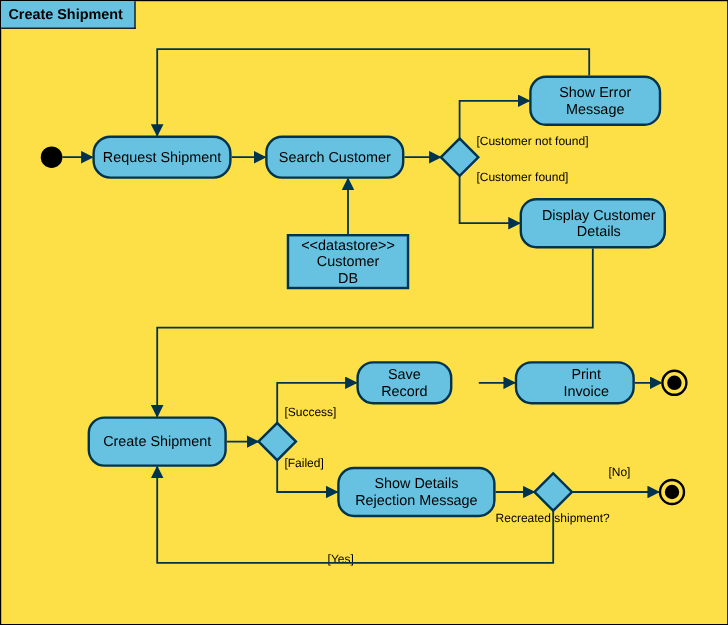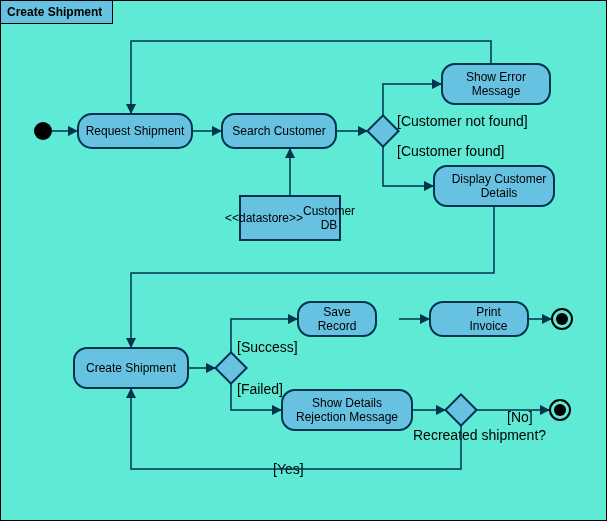--- a/index.html
+++ b/index.html
@@ -4,21 +4,21 @@
 <style>
   body {
     margin: 0;
     background: #fff;
     font-family: Arial, sans-serif;
   }
   .frame {
     position: relative;
     width: 607px;
     height: 521px;
-    background: #5eead4;
+    background: #fde047;
     border: 1px solid #000;
     box-sizing: border-box;
   }
   .frame-title {
     position: absolute;
     top: 0;
     left: 0;
     font-size: 12px;
     font-weight: bold;
     padding: 4px 10px 4px 6px;
@@ -37,20 +37,21 @@
     text-align: center;
     padding: 4px 6px;
     box-sizing: border-box;
     background: #66c2e0;
   }
   .datastore {
     position: absolute;
     border: 2px solid #00334d;
     font-size: 12px;
     display: flex;
+    flex-direction: column;
     align-items: center;
     justify-content: center;
     text-align: center;
     padding: 4px 22px;
     box-sizing: border-box;
     background: #66c2e0;
   }
   .initial {
     position: absolute;
     width: 18px;
@@ -80,21 +81,21 @@
     position: absolute;
     width: 24px;
     height: 24px;
     transform: rotate(45deg);
     border: 2px solid #00334d;
     background: #66c2e0;
     box-sizing: border-box;
   }
   .label {
     position: absolute;
-    font-size: 14px;
+    font-size: 10px;
     color: #000;
   }
   svg.arrows {
     position: absolute;
     top: 0;
     left: 0;
     width: 607px;
     height: 521px;
     pointer-events: none;
   }
@@ -156,21 +157,21 @@
   </div>
 
   <div class="decision" style="left:448px; top:397px;"></div>
 
   <div class="final" style="left:548px; top:398px;"></div>
 
   <div class="label" style="left:396px; top:112px;">[Customer not found]</div>
   <div class="label" style="left:396px; top:142px;">[Customer found]</div>
   <div class="label" style="left:236px; top:338px;">[Success]</div>
   <div class="label" style="left:236px; top:380px;">[Failed]</div>
-  <div class="label" style="left:506px; top:408px;">[No]</div>
+  <div class="label" style="left:506px; top:388px;">[No]</div>
   <div class="label" style="left:272px; top:460px;">[Yes]</div>
   <div class="label" style="left:412px; top:426px;">Recreated shipment?</div>
 
   <svg class="arrows">
     <defs>
       <marker id="arrow" viewBox="0 0 10 10" refX="9" refY="5" markerWidth="7" markerHeight="7" orient="auto-start-reverse">
         <path d="M 0 0 L 10 5 L 0 10 z" fill="#00334d"></path>
       </marker>
     </defs>
 

